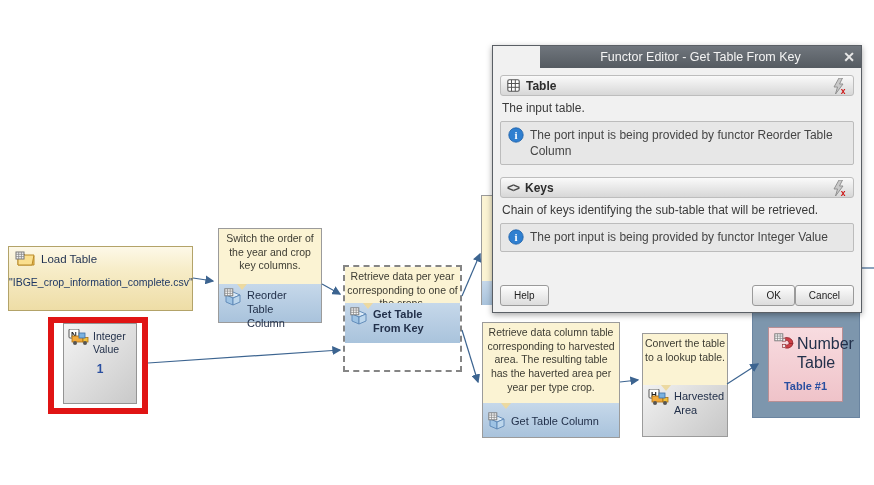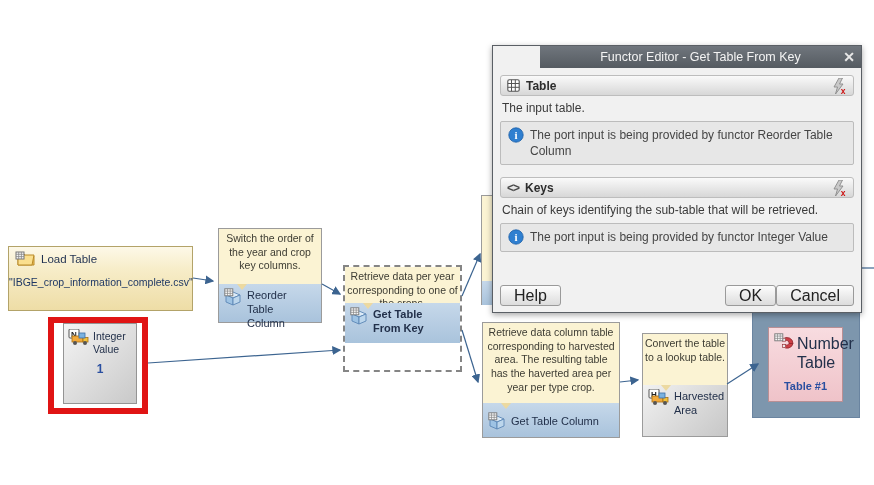--- a/index.html
+++ b/index.html
@@ -130,21 +130,21 @@
   .info-box {
     border:1px solid #bcbcbc; border-radius:2px; background:#e7e7e7;
     display:flex; gap:6px; padding:5px 7px; align-items:flex-start;
     font-size:12px; color:#454545; line-height:1.35;
   }
   .keys-glyph { font-weight:bold; color:#4a4a4a; font-size:12px; letter-spacing:-1px; }
   #btn-row { margin-top:auto; display:flex; align-items:center; }
   .dlg-btn {
     height:21px; border:1px solid #9a9a9a; border-radius:3px;
     background:linear-gradient(#fdfdfd,#dcdcdc);
-    font-size:16px; color:#222; padding:0 13px;
+    font-size:10px; color:#222; padding:0 13px;
     font-family:"Liberation Sans", sans-serif;
   }
   #btn-ok { margin-left:auto; }
   #btn-cancel { }
 
   .m0 { margin-bottom:12px; }
   svg { display:block; }
 </style>
 </head>
 <body>

